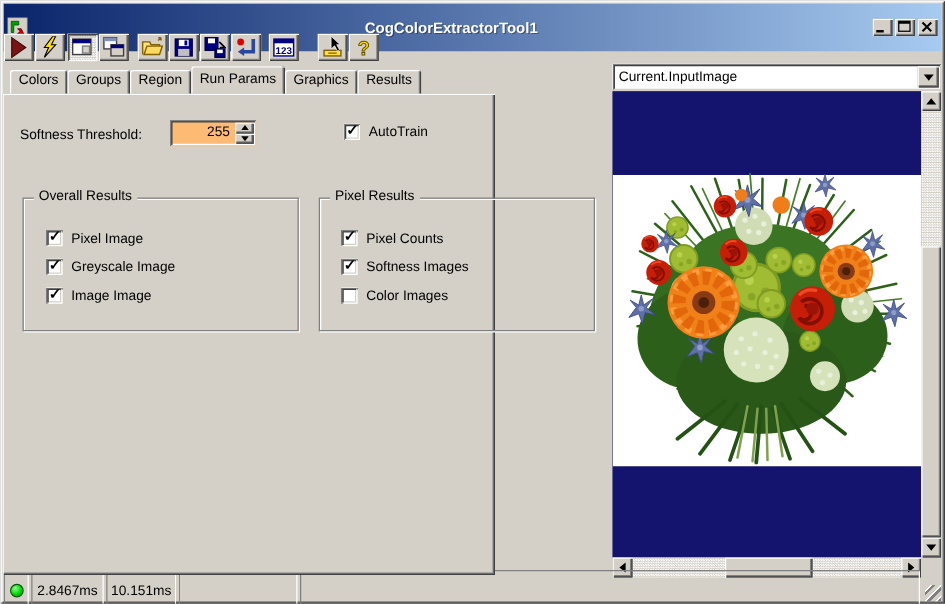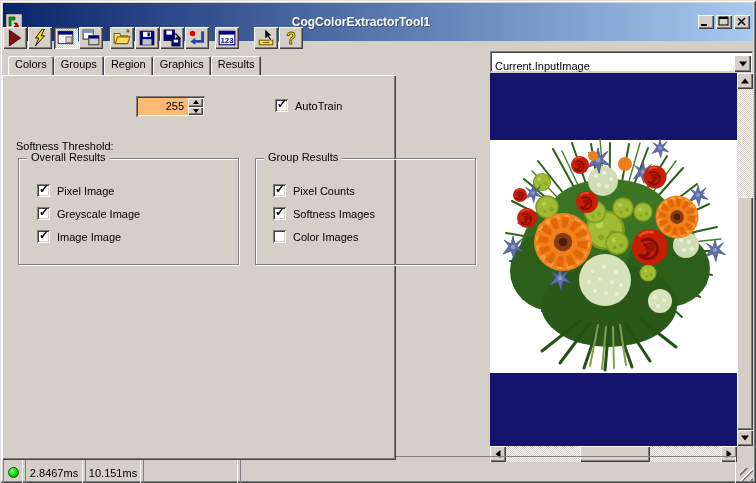--- a/index.html
+++ b/index.html
@@ -50,21 +50,21 @@
   .checkrow{position:absolute;display:flex;align-items:center;}
   .cb{width:13px;height:13px;background:#fff;position:relative;flex:0 0 13px;
     box-shadow: inset 1px 1px 0 #808080, inset -1px -1px 0 #fff, inset 2px 2px 0 #404040, inset -2px -2px 0 #d4d0c8;}
   .cb .mark{display:none;position:absolute;left:2px;top:-2px;font-size:12px;font-weight:bold;line-height:15px;}
   .cb.checked .mark{display:block;}
   .cb-label{margin-left:7px;white-space:nowrap;}
   .groupbox{position:absolute;border:1px solid #808080;box-shadow: inset 1px 1px 0 #fff, 1px 1px 0 #fff;}
   .groupbox .legend{position:absolute;top:-8px;left:8px;background:#d4d0c8;padding:0 4px;white-space:nowrap;}
   .trained{position:absolute;left:11px;top:356px;font-size:19px;font-style:italic;letter-spacing:.5px;}
   
-  .combo{position:absolute;left:490px;top:51px;width:263px;height:21px;background:#fff;display:flex;align-items:flex-end;
+  .combo{position:absolute;left:490px;top:51px;width:263px;height:21px;background:#fff;display:flex;align-items:center;
     box-shadow: inset 1px 1px 0 #808080, inset -1px -1px 0 #d4d0c8, inset 2px 2px 0 #404040, inset -2px -2px 0 #fff;}
   .combo-text{flex:1;padding-left:5px;white-space:nowrap;overflow:hidden;}
   .combo-btn{width:17px;height:17px;margin-right:2px;background:#d4d0c8;position:relative;flex:0 0 17px;
     box-shadow: inset 1px 1px 0 #fff, inset -1px -1px 0 #404040, inset -2px -2px 0 #808080;}
   .viewport{position:absolute;left:490px;top:73px;width:247px;height:373px;overflow:hidden;background:#14146e;}
   .scroll-v{position:absolute;left:737px;top:73px;width:16px;height:373px;
     background-image: conic-gradient(#fff 90deg,#d4d0c8 90deg 180deg,#fff 180deg 270deg,#d4d0c8 270deg);background-size:2px 2px;}
   .scroll-h{position:absolute;left:490px;top:446px;width:247px;height:16px;
     background-image: conic-gradient(#fff 90deg,#d4d0c8 90deg 180deg,#fff 180deg 270deg,#d4d0c8 270deg);background-size:2px 2px;}
   .sb-btn{position:absolute;width:16px;height:16px;background:#d4d0c8;
@@ -191,27 +191,28 @@
         <text x="8" y="13" text-anchor="middle" font-size="14" font-weight="bold" fill="#ffd800" stroke="#605000" stroke-width="0.7">?</text>
         </svg>
     </div>
   </div>
 
   <div class="tabctl">
     <div class="tabstrip">
       <div class="tab">Colors</div>
       <div class="tab">Groups</div>
       <div class="tab">Region</div>
+      <div class="tab active">Run Params</div>
       <div class="tab">Graphics</div>
       <div class="tab">Results</div>
     </div>
 
     <div class="tabpage">
 
-      <div class="label" style="left:14px;top:27px;margin-top:38px;">Softness Threshold:</div>
+      <div class="label" style="left:14px;top:27px;">Softness Threshold:</div>
 
       <div class="spinbox">
         <div class="spin-value">255</div>
         <div class="spin-btns">
           <div class="spin-btn">
               <span class="tri-up"></span>
             </div>
           <div class="spin-btn">
               <span class="tri-down"></span>
             </div>
@@ -241,21 +242,21 @@
         </div>
         <div class="checkrow" style="left:18px;top:71px;">
           <div class="cb checked">
               <span class="mark">✓</span>
             </div>
           <div class="cb-label">Image Image</div>
         </div>
       </div>
 
       <div class="groupbox" style="left:253px;top:83px;width:221px;height:107px;">
-        <div class="legend">Group Results</div>
+        <div class="legend">Pixel Results</div>
         <div class="checkrow" style="left:17px;top:25px;">
           <div class="cb checked">
               <span class="mark">✓</span>
             </div>
           <div class="cb-label">Pixel Counts</div>
         </div>
         <div class="checkrow" style="left:17px;top:48px;">
           <div class="cb checked">
               <span class="mark">✓</span>
             </div>

